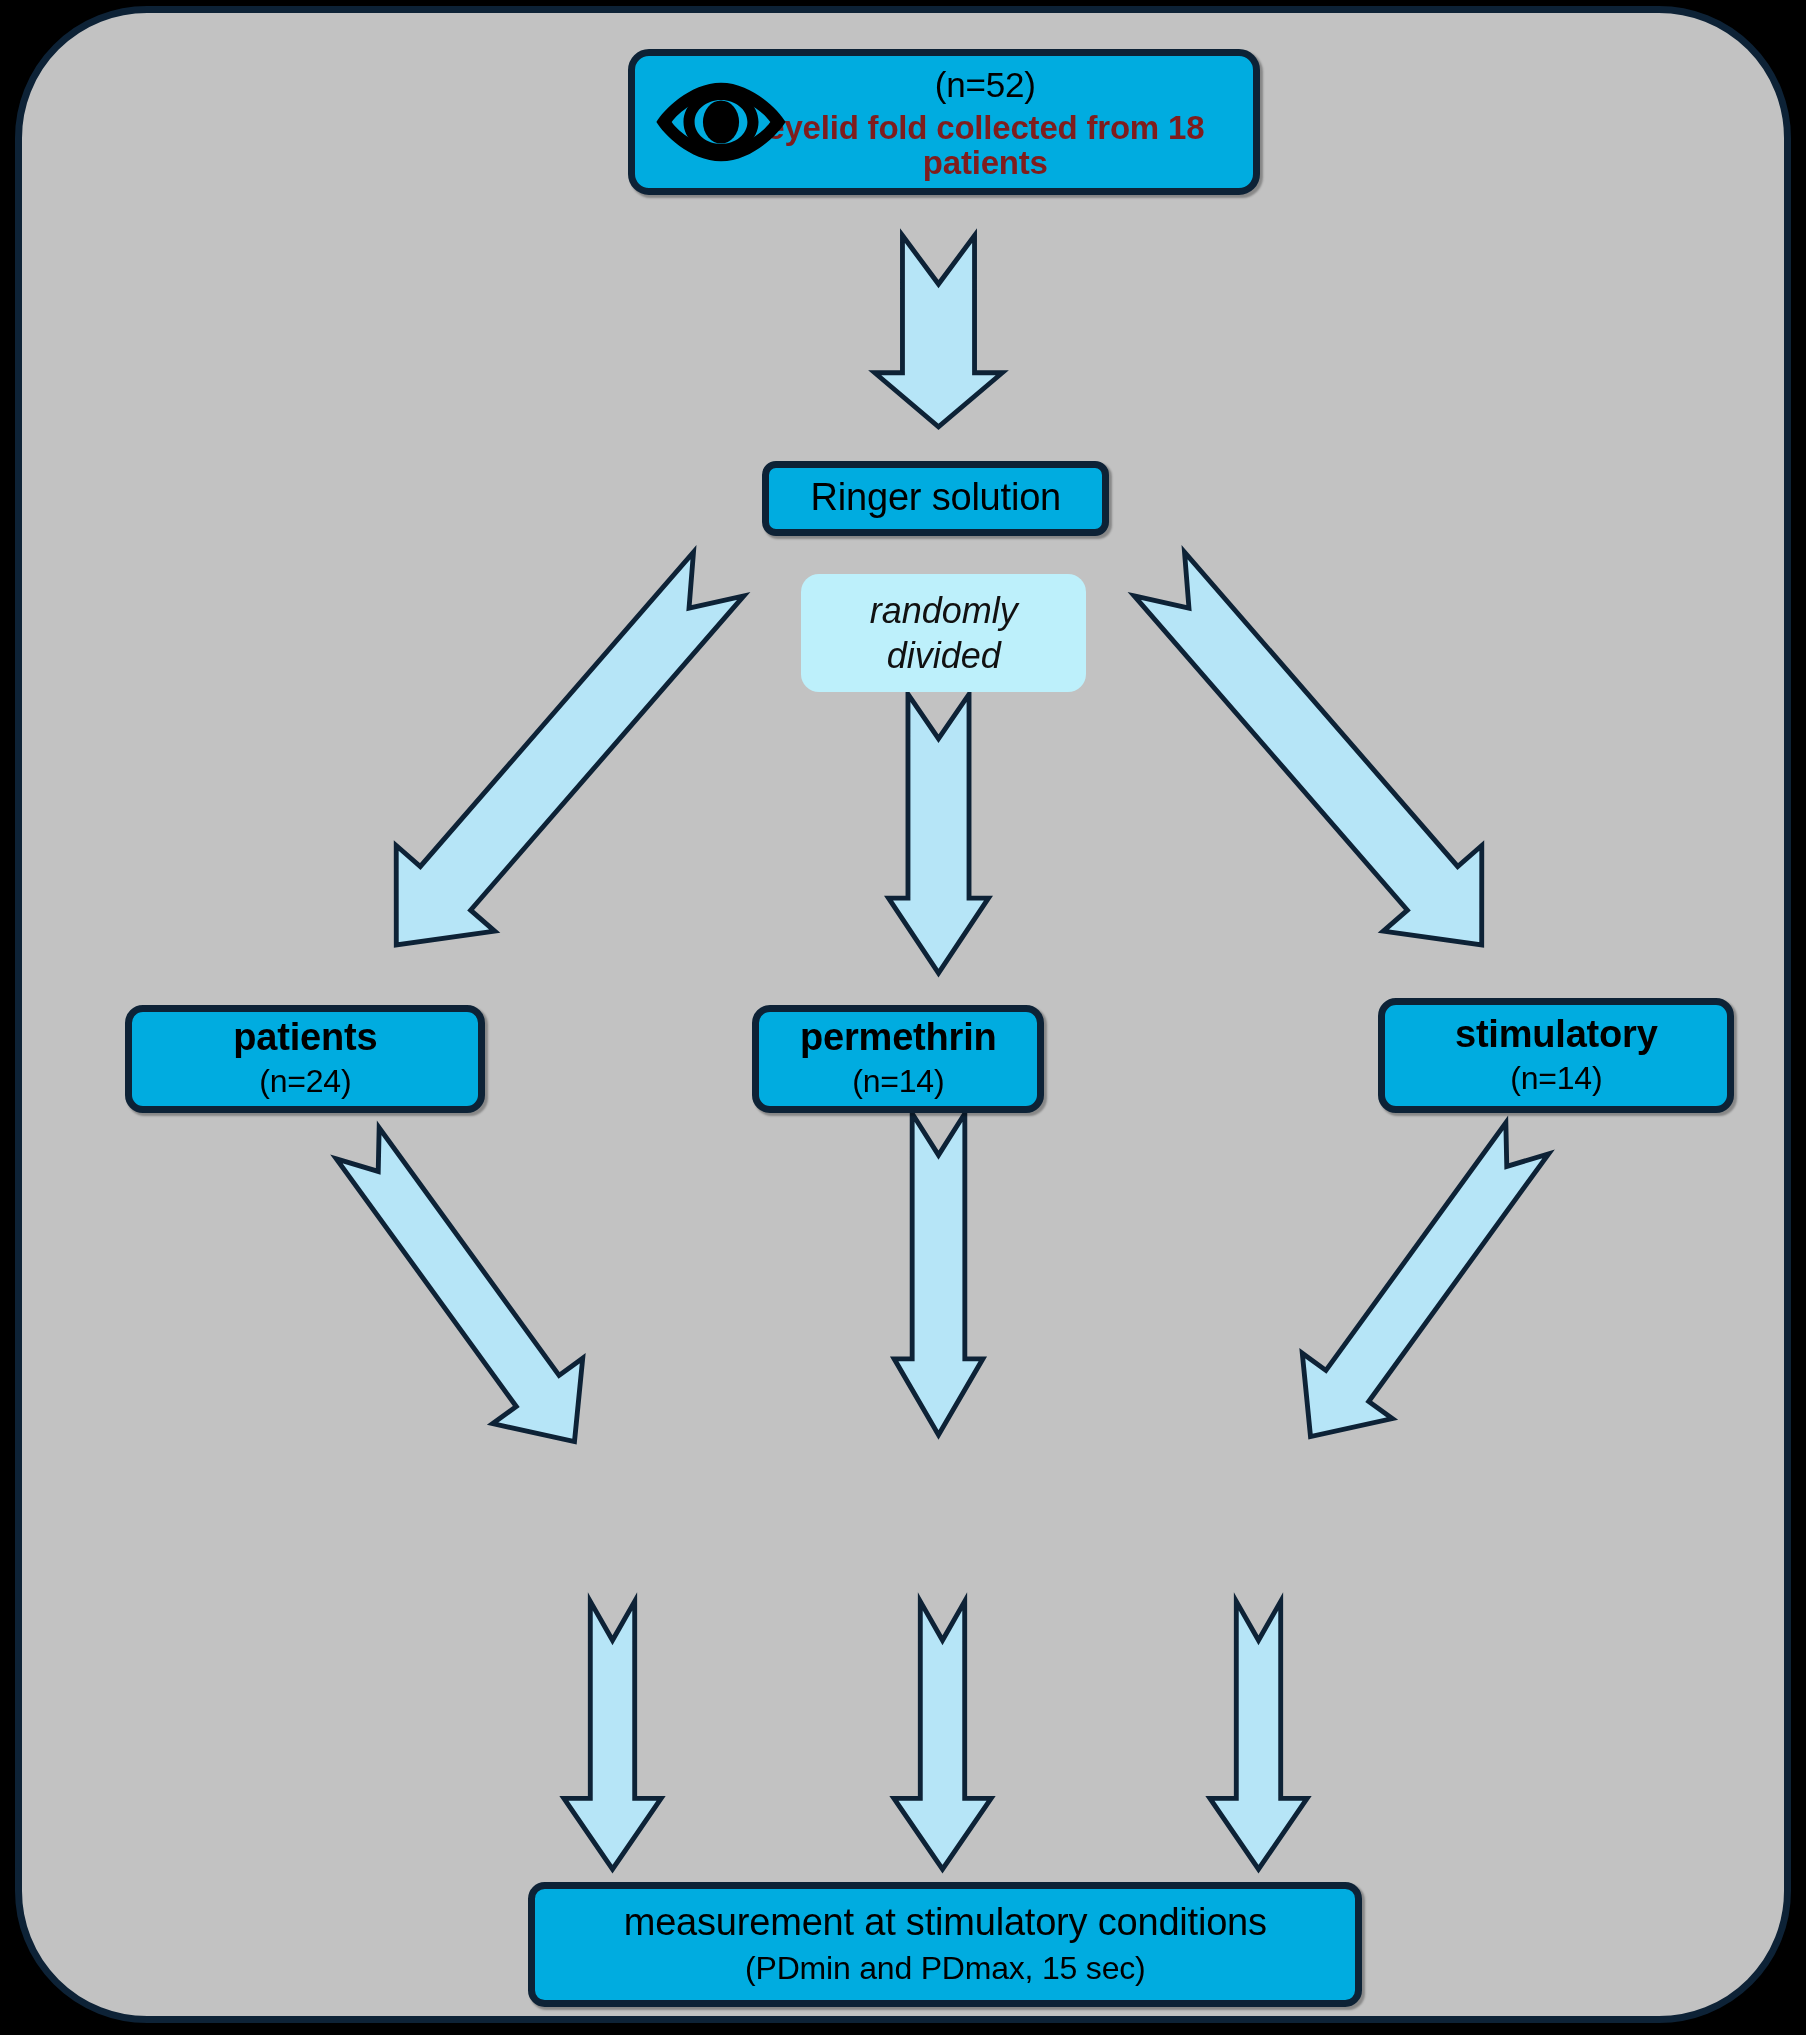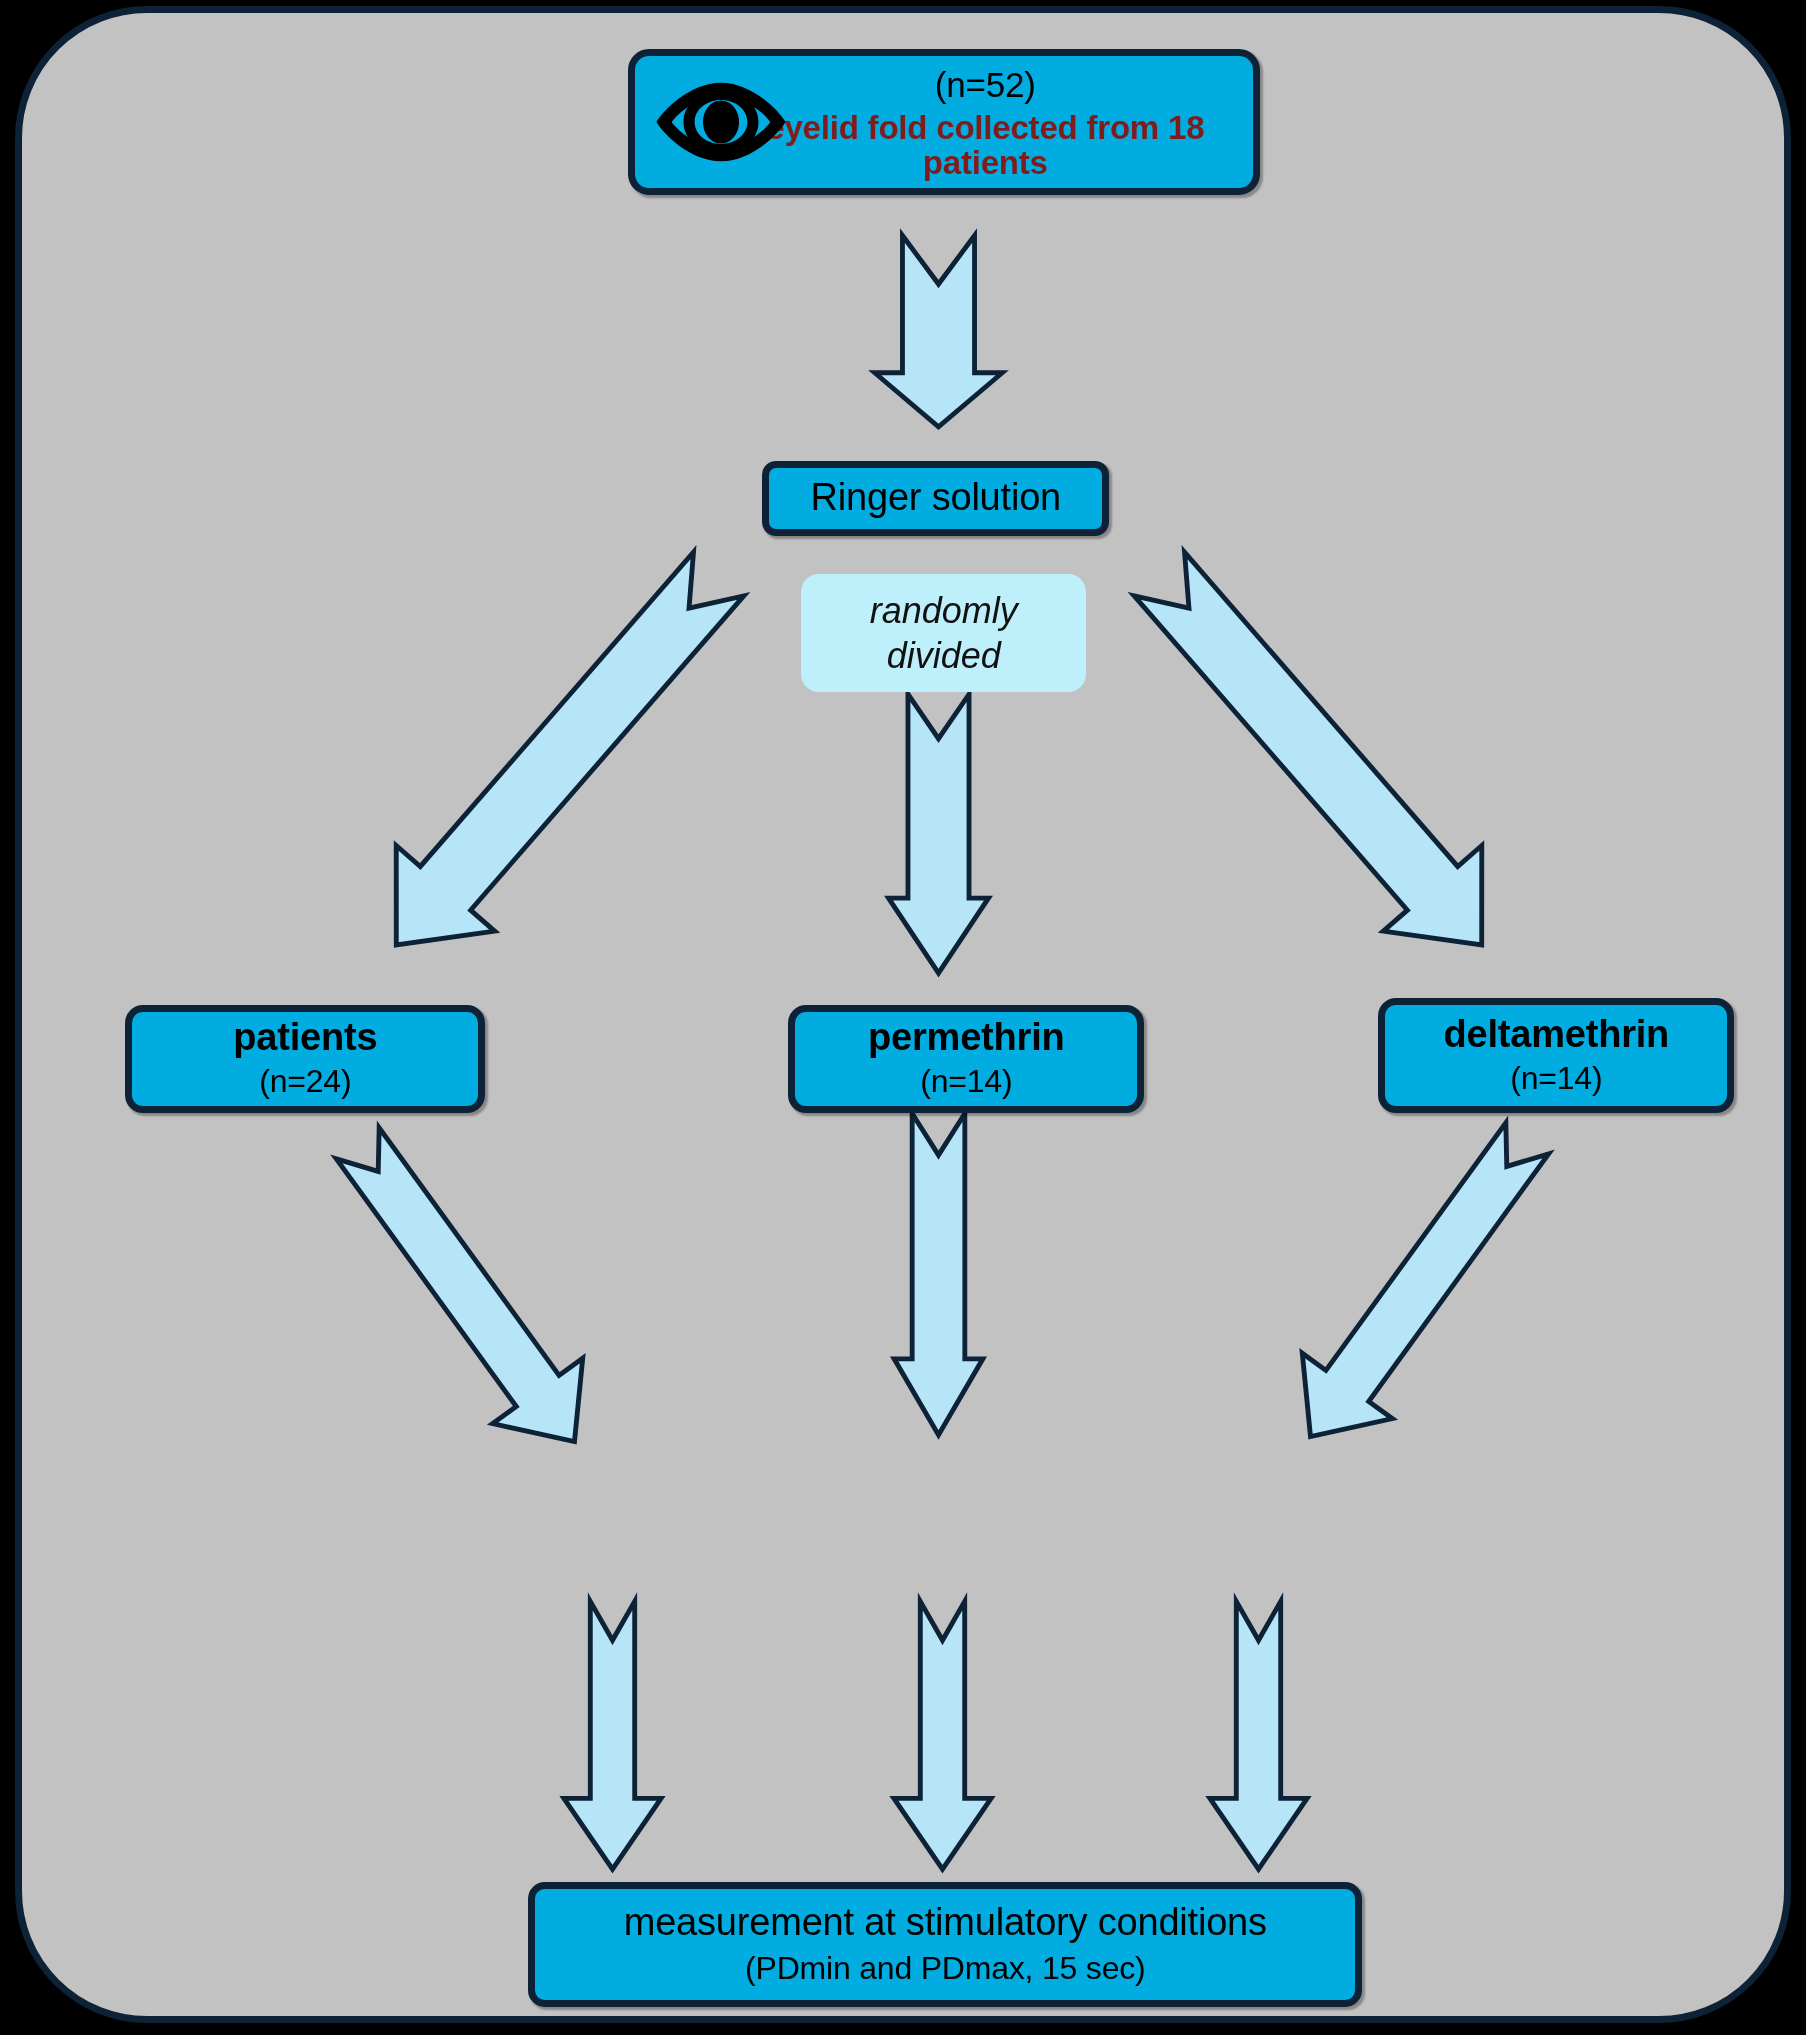--- a/index.html
+++ b/index.html
@@ -99,21 +99,21 @@
     align-items: center; justify-content: center;
     text-align: center;
     font-style: italic;
     font-size: 36px;
     line-height: 1.25;
     color: #111111;
   }
 
   
   #node-control   { left: 103px;  top: 992px; width: 360px; height: 108px; }
-  #node-perm      { left: 766px; top: 992px; width: 356px; height: 108px; }
+  #node-perm      { left: 730px; top: 992px; width: 292px; height: 108px; }
   #node-delta     { left: 1356px; top: 985px; width: 356px; height: 115px; }
   #node-control .title, #node-perm .title, #node-delta .title { font-size: 38px; }
   #node-control .sub,   #node-perm .sub,   #node-delta .sub   { font-size: 32px; margin-top: 7px; }
 
   
   #node-stationary {
     left: 502px; top: 1428px; width: 834px; height: 124px;
     border-radius: 16.7px;
   }
   #node-stationary .title { font-size: 38px; font-weight: normal; }
@@ -244,21 +244,21 @@
       <span class="title">patients</span>
       <span class="sub">(n=24)</span>
     </div>
 
     <div class="node" id="node-perm">
       <span class="title">permethrin</span>
       <span class="sub">(n=14)</span>
     </div>
 
     <div class="node" id="node-delta">
-      <span class="title">deltamethrin</span>
+      <span class="title">stimulatory</span>
       <span class="sub">(n=14)</span>
     </div>
 
 
     <div class="node" id="node-stimulatory">
       <span class="title">measurement at stimulatory conditions</span>
       <span class="sub">(PDmin and PDmax, 15 sec)</span>
     </div>
 
   </div>

